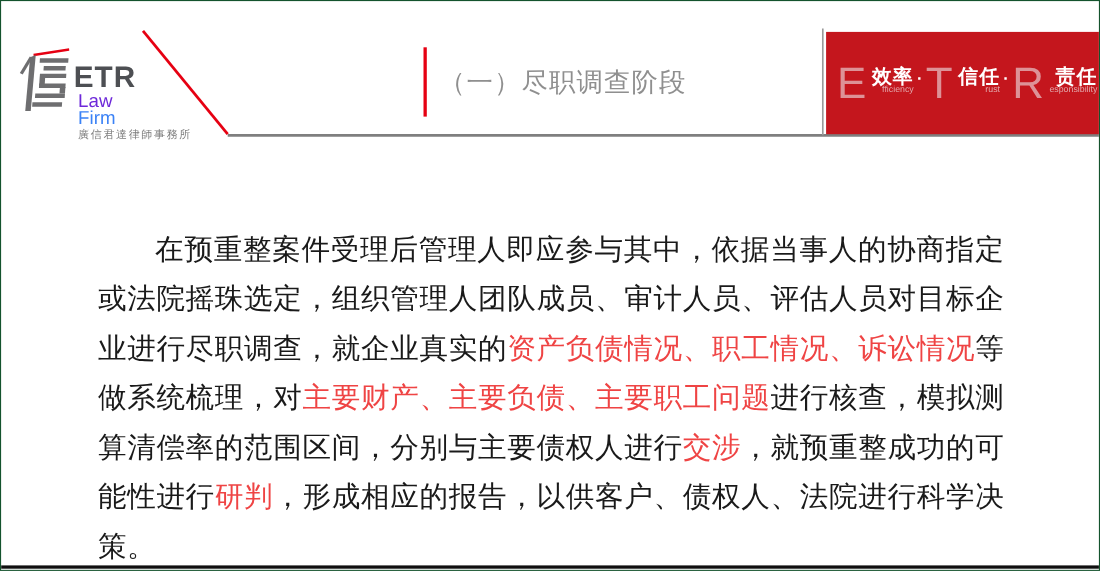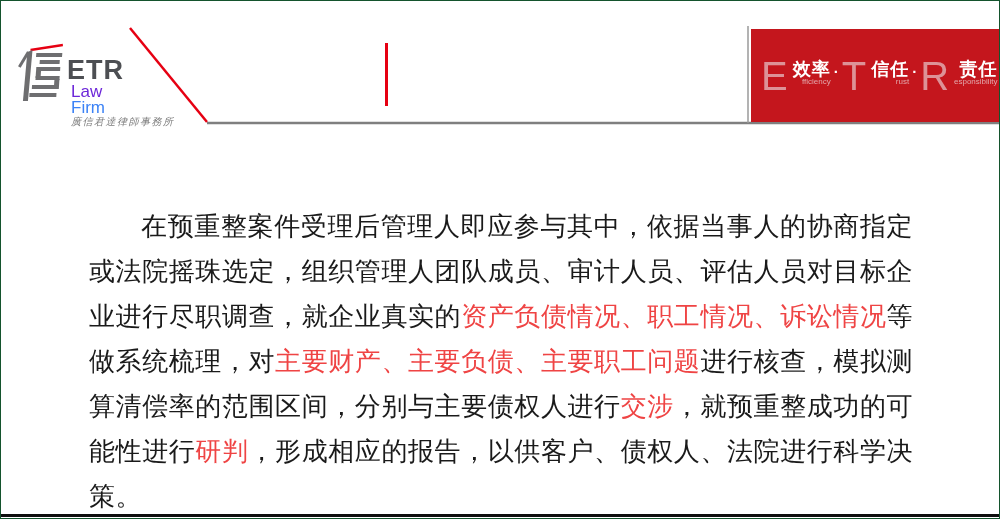--- a/index.html
+++ b/index.html
@@ -17,21 +17,21 @@
 
   
   .logo { position: absolute; left: 14px; top: 40px; width: 170px; height: 88px; }
   .logo-icon { position: absolute; left: 0; top: 2px; }
   .logo-brand {
     position: absolute; left: 52px; top: 14px;
     font-size: 27px; font-weight: 600; color: #4d4f53; letter-spacing: 1px;
   }
   .logo-law  { position: absolute; left: 56px; top: 41px; font-size: 17px; font-weight: 500; color: #6d28d9; }
   .logo-firm { position: absolute; left: 56px; top: 57px; font-size: 17px; font-weight: 500; color: #3b82f6; }
-  .logo-cn   { position: absolute; left: 56px; top: 74px; font-size: 10px; color: #7c7c7c; letter-spacing: 1.5px; white-space: nowrap; font-style: italic; }
+  .logo-cn   { position: absolute; left: 56px; top: 74px; font-size: 10px; color: #7c7c7c; letter-spacing: 1.5px; white-space: nowrap; }
 
   
   .section-title {
     position: absolute; left: 203px; top: 57px; width: 184px;
     text-align: center; font-size: 26px; font-weight: 500; color: #595959;
     letter-spacing: 1px; white-space: nowrap;
   }
   .subsection-title {
     position: absolute; left: 398px; top: 58px; width: 220px;
     text-align: center; font-size: 24px; font-weight: 400; color: #8f8f8f;
@@ -99,20 +99,21 @@
         <rect x="18" y="50" width="27" height="4" fill="#6e6e70"></rect>
       </g>
     </svg>
     <div class="logo-brand">ETR</div>
     <div class="logo-law">Law</div>
     <div class="logo-firm">Firm</div>
     <div class="logo-cn">廣信君達律師事務所</div>
   </div>
 
   <div class="header-divider" style="background: rgb(230, 0, 18);"></div>
+  <div class="subsection-title">（一）尽职调查阶段</div>
 
   <div class="banner" id="banner" style="background: rgb(196, 22, 29);">
     <span class="banner-unit">
       <span class="banner-letter">E</span>
       <span class="banner-col">
         <span class="banner-cn">效率</span>
         <span class="banner-en">fficiency</span>
       </span>
     </span>
     <span class="banner-dot">·</span>

